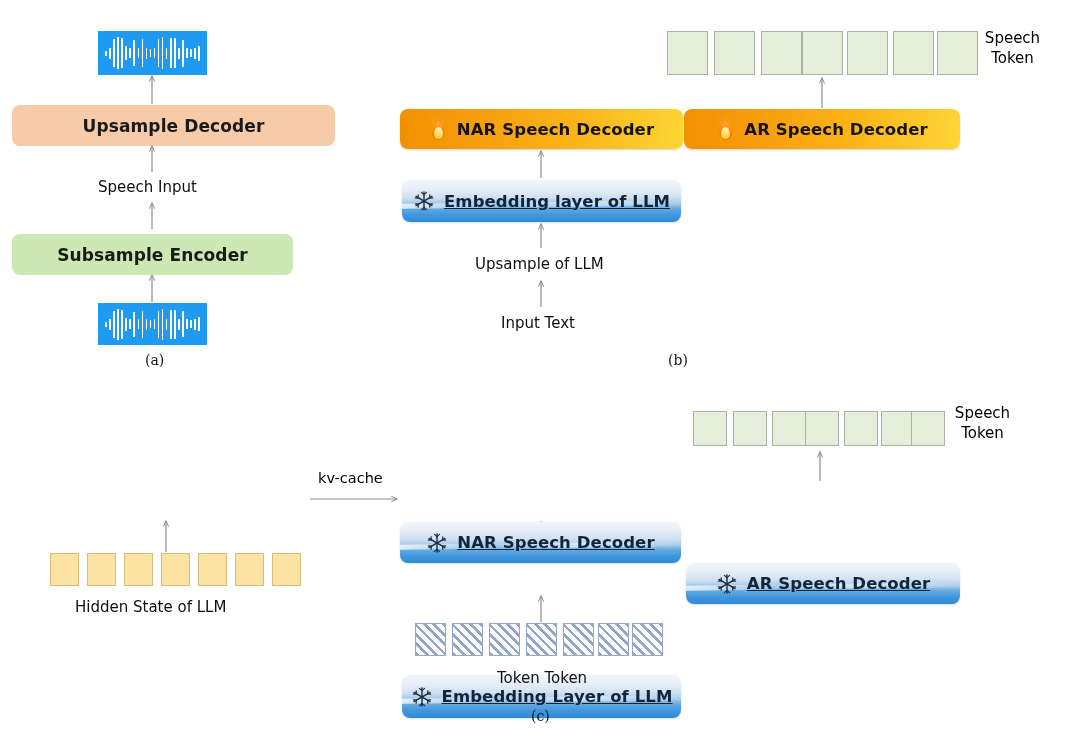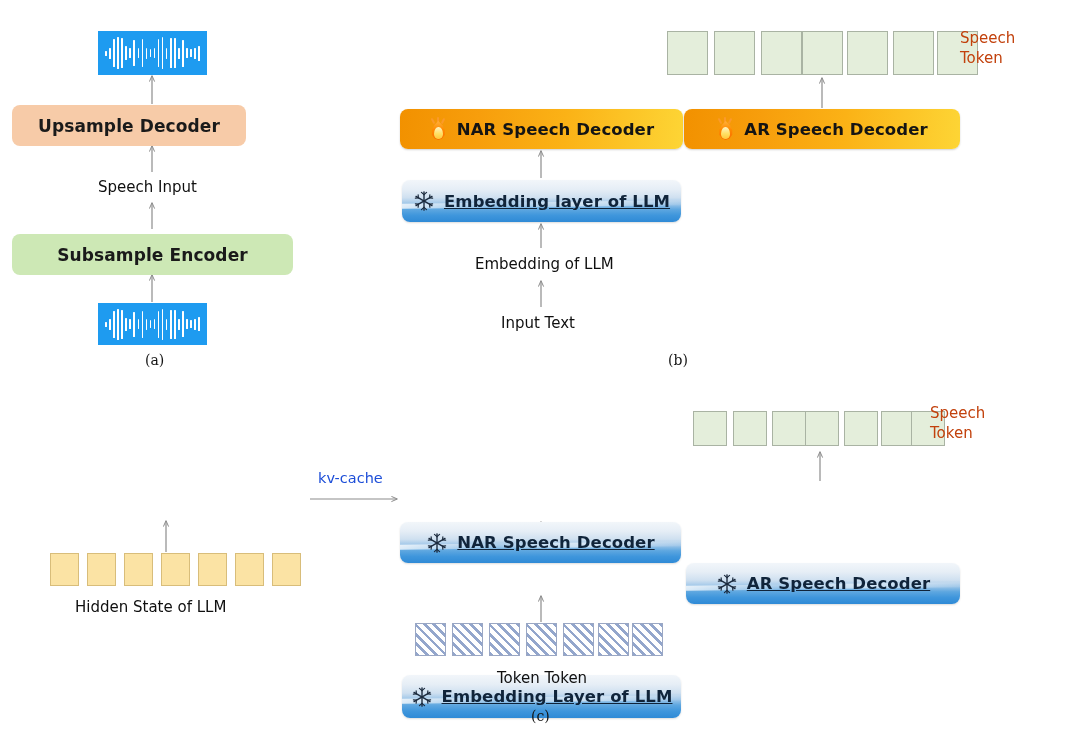--- a/index.html
+++ b/index.html
@@ -153,35 +153,35 @@
 
   
   .label {
     position: absolute;
     color: #0f0f0f;
     font-size: 15px;
     white-space: nowrap;
   }
   .label-right {
     position: absolute;
-    color: #c2410c;
+    color: #000000;
     font-size: 15px;
-    text-align: left;
+    text-align: center;
     line-height: 1.35;
   }
   .caption {
     position: absolute;
     font-family: "DejaVu Serif", serif;
     font-size: 14px;
     color: #131313;
   }
   .kv {
     position: absolute;
     font-size: 14.5px;
-    color: #1d4ed8;
+    color: #000000;
     white-space: nowrap;
   }
   svg.arrows {
     position: absolute;
     left: 0; top: 0;
     width: 1080px; height: 736px;
     pointer-events: none;
   }
 </style>
 </head>
@@ -235,21 +235,21 @@
       <i style="height:30px"></i>
       <i style="height:30px"></i>
     <i style="height:11px"></i>
       <i style="height:27px"></i>
       <i style="height:10px"></i>
     <i style="height:8px"></i>
       <i style="height:11px"></i>
       <i style="height:15px"></i>
   </div>
 
-  <div class="abs box box-peach" style="left:12px; top:105px; width:234px; height:41px; font-size:17px;align-items:center;">
+  <div class="abs box box-peach" style="left:12px; top:105px; width:323px; height:41px; font-size:17px;align-items:center;">
     <span>Upsample Decoder</span>
   </div>
 
   <div class="label" style="left:98px; top:178px;">Speech Input</div>
 
   <div class="abs box box-green" style="left:12px; top:234px; width:281px; height:41px; font-size:17px;">
     <span>Subsample Encoder</span>
   </div>
 
   <div class="wave" style="left:98px; top:303px; width:109px; height:42px;">
@@ -336,21 +336,21 @@
               <line x1="5.9" y1="15.5" x2="5.6" y2="18.8"></line>
             <line x1="18.1" y1="8.5" x2="21.4" y2="8.9"></line>
               <line x1="18.1" y1="8.5" x2="18.4" y2="5.2"></line>
           </g>
         </g>
       </svg>
     </span>
     <span>Embedding layer of LLM</span>
   </div>
 
-  <div class="label" style="left:475px; top:255px;">Embedding of LLM</div>
+  <div class="label" style="left:475px; top:255px;">Upsample of LLM</div>
 
   <div class="label" style="left:501px; top:314px;">Input Text</div>
 
   <div class="caption" style="left:668px; top:352px;">(b)</div>
 
   <div class="tok tok-green" style="left:693px; top:411px; width:34px; height:35px;"></div>
   <div class="tok tok-green" style="left:733px; top:411px; width:34px; height:35px;"></div>
   <div class="tok tok-green" style="left:772px; top:411px; width:34px; height:35px;"></div>
   <div class="tok tok-green" style="left:805px; top:411px; width:34px; height:35px;"></div>
   <div class="tok tok-green" style="left:844px; top:411px; width:34px; height:35px;"></div>

